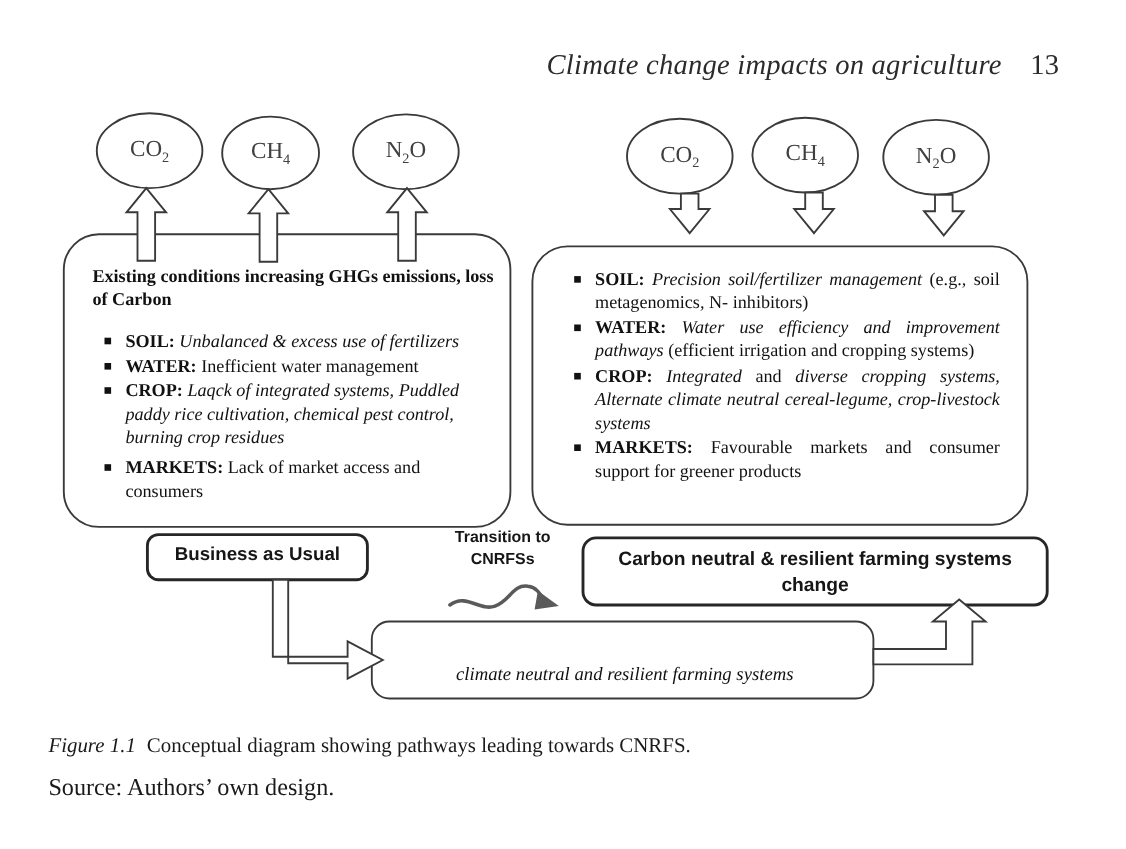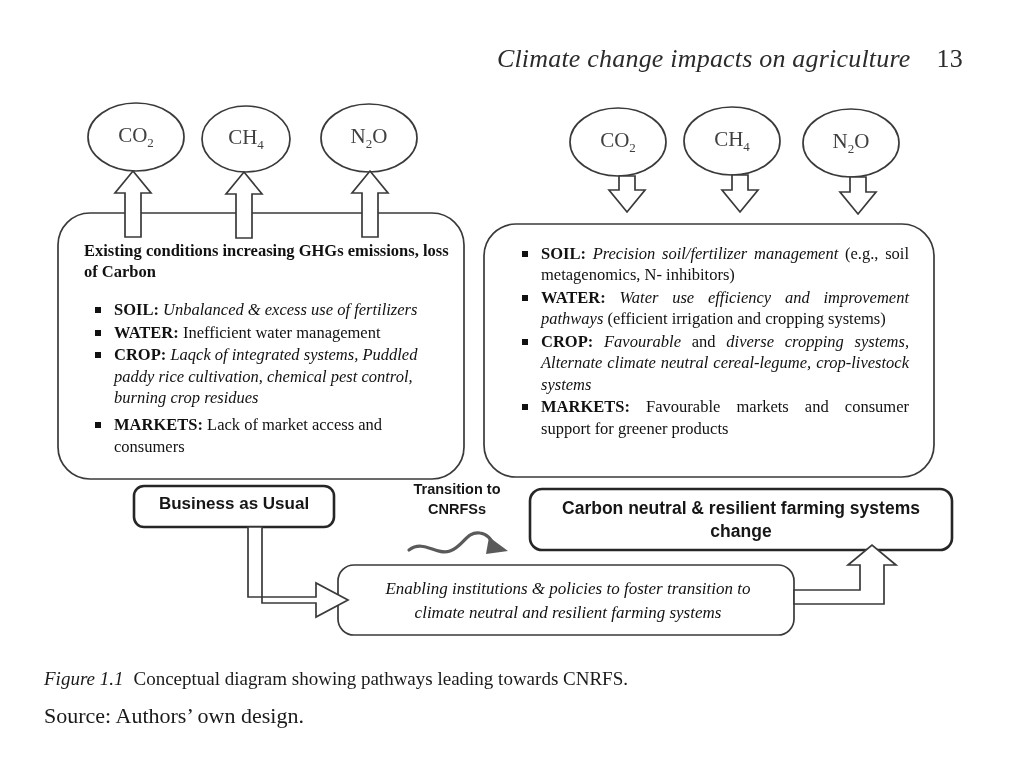--- a/index.html
+++ b/index.html
@@ -178,41 +178,41 @@
       <li><b>WATER:</b> <span>Inefficient water management</span></li>
       <li><b>CROP:</b> <i>Laqck of integrated systems, Puddled paddy rice cultivation, chemical pest control, burning crop residues</i></li>
       <li class="mk"><b>MARKETS:</b> <span>Lack of market access and consumers</span></li>
     </ul>
   </div>
 
   <div class="panel" id="panel-right">
     <ul>
       <li><b>SOIL:</b> <i>Precision soil/fertilizer management</i> <span>(e.g., soil metagenomics, N- inhibitors)</span></li>
       <li><b>WATER:</b> <i>Water use efficiency and improvement pathways</i> <span>(efficient irrigation and cropping systems)</span></li>
-      <li><b>CROP:</b> <i>Favourable</i> <span>and</span> <i>diverse cropping systems, Alternate climate neutral cereal-legume, crop-livestock systems</i></li>
+      <li><b>CROP:</b> <i>Integrated</i> <span>and</span> <i>diverse cropping systems, Alternate climate neutral cereal-legume, crop-livestock systems</i></li>
       <li><b>MARKETS:</b> <span>Favourable markets and consumer support for greener products</span></li>
     </ul>
   </div>
 
   <div class="sansbox" id="bau">Business as Usual</div>
 
   <div class="sansbox" id="cnrfs">
     <div>
       <span>Carbon neutral &amp; resilient farming systems</span><br>
       <span>change</span>
     </div>
   </div>
 
   <div id="translabel">
     <span>Transition to</span><br>
     <span>CNRFSs</span>
   </div>
 
   <div id="policies-text">
-    <span>Enabling institutions &amp; policies to foster transition to</span><br>
+    <br>
     <span>climate neutral and resilient farming systems</span>
   </div>
 
   <div class="caption" id="cap1">
     <span class="figno">Figure 1.1</span><span class="captxt">Conceptual diagram showing pathways leading towards CNRFS.</span>
   </div>
   <div class="caption" id="cap2">Source: Authors’ own design.</div>
 
 </div>
 

